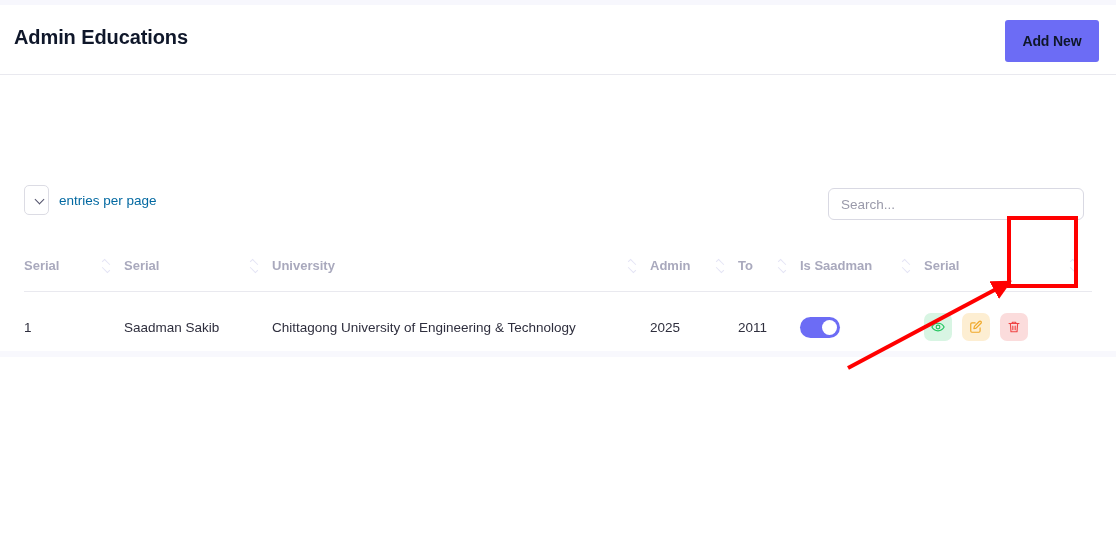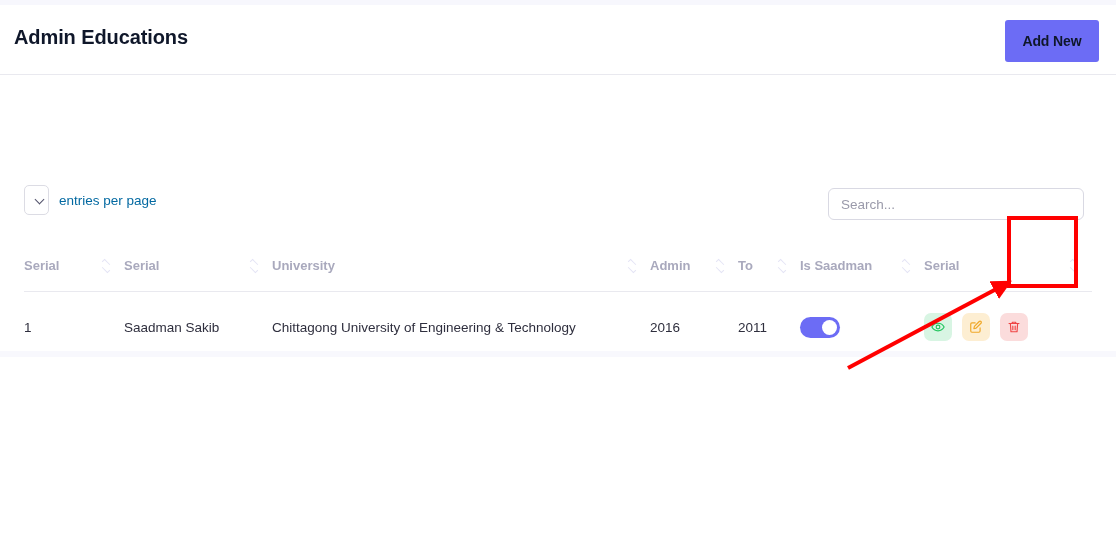--- a/index.html
+++ b/index.html
@@ -384,21 +384,21 @@
                   </span>
               </div>
             </th>
           </tr>
         </thead>
         <tbody>
           <tr>
             <td>1</td>
             <td>Saadman Sakib</td>
             <td>Chittagong University of Engineering &amp; Technology</td>
-            <td>2016</td>
+            <td>2025</td>
             <td>2011</td>
             <td>
               <span class="toggle">
                 <span class="knob"></span>
               </span>
             </td>
             <td class="actions-cell">
               <div class="action-group">
                 <button class="act-btn act-view">
                   <svg width="14" height="14" viewBox="0 0 24 24" fill="none" stroke="#22c55e" stroke-width="2" stroke-linecap="round" stroke-linejoin="round">

